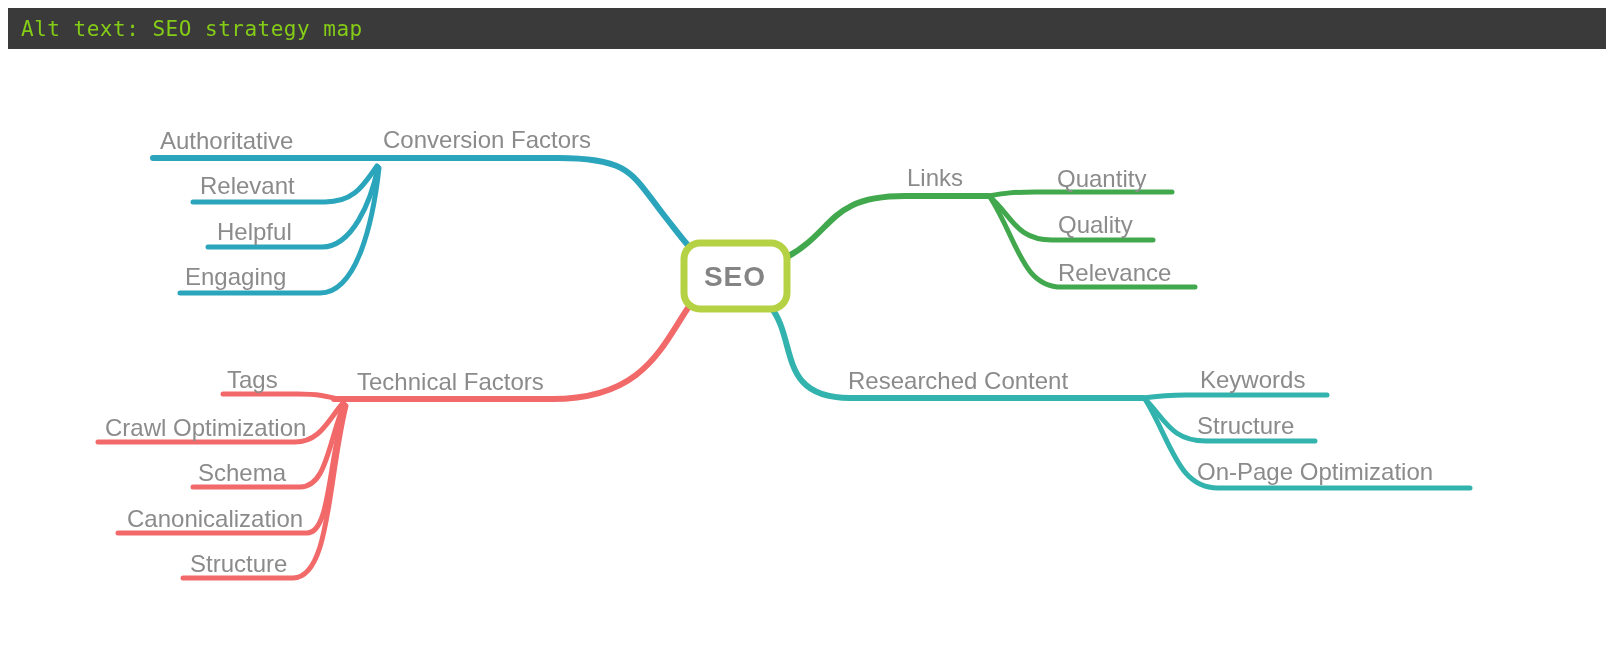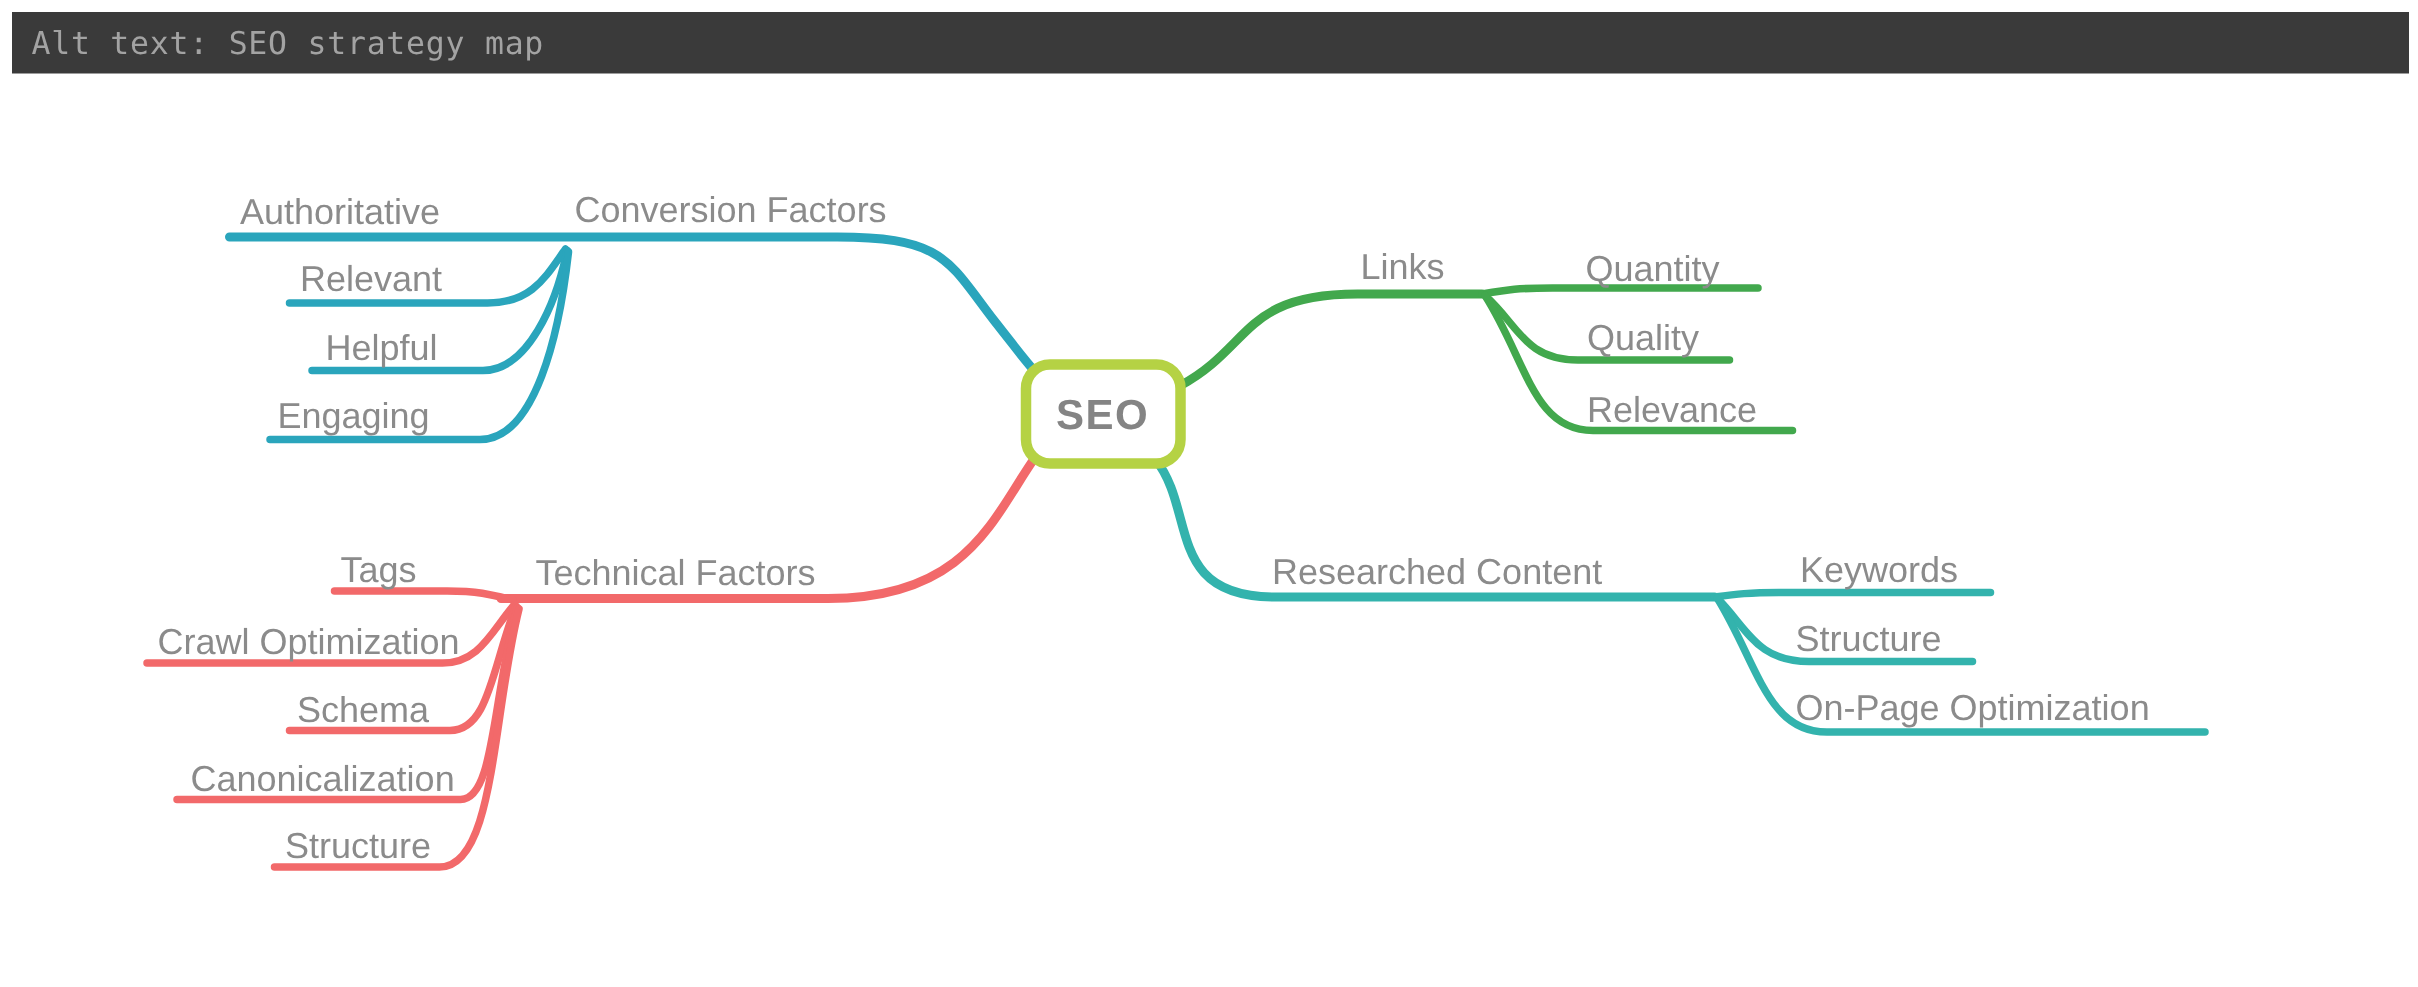--- a/index.html
+++ b/index.html
@@ -118,16 +118,16 @@
       <text class="label" x="1197" y="480" fill="#8b8b8b">On-Page Optimization</text>
     </g>
 
     <g>
       <rect class="root-box" x="684" y="243" width="103" height="66" rx="16" stroke="#b5d244"></rect>
       <text class="root-label" x="735" y="286" fill="#848484">SEO</text>
     </g>
   </svg>
 
   <div class="alt-bar" style="background-color: rgb(58, 58, 58);">
-    <span style="color: #a3a3a3;">Alt text: SEO strategy map</span>
+    <span style="color: #84cc16;">Alt text: SEO strategy map</span>
   </div>
 
 </div>
 
 </body></html>

